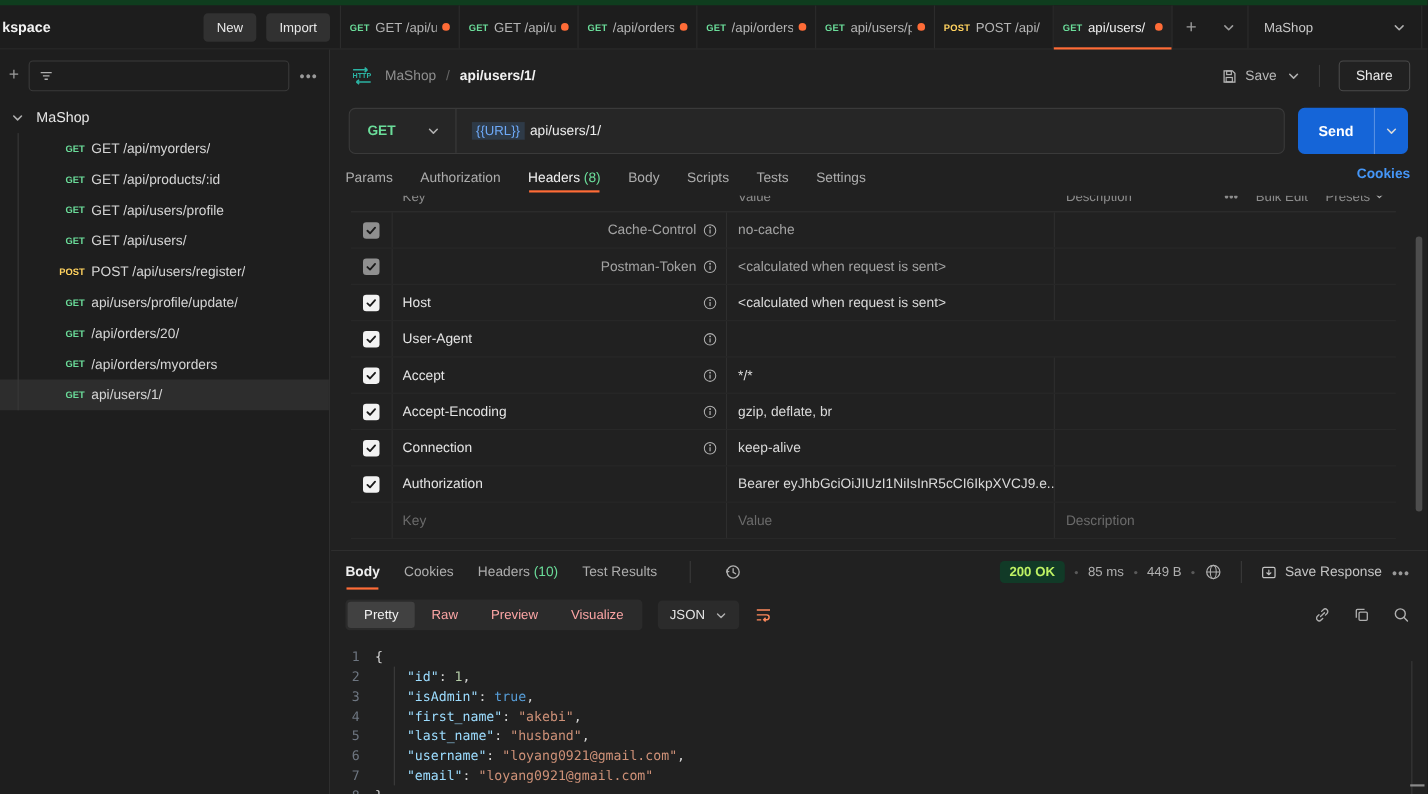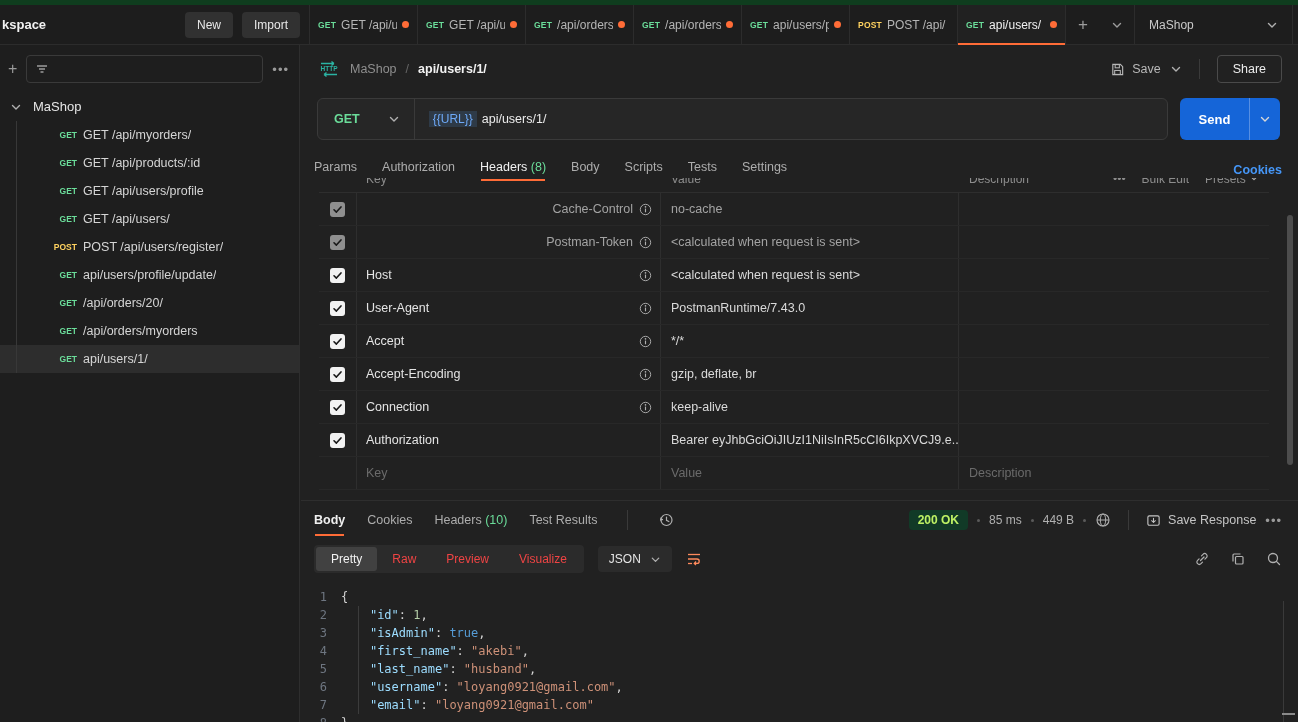--- a/index.html
+++ b/index.html
@@ -70,21 +70,21 @@
   .url-text { display:flex; align-items:center; padding-left:14px; font-size:12.5px; color:#ececec; }
   .url-var { color:#6ea9f7; background:rgba(96,165,250,.16); border-radius:0; padding:1px 4px;
              margin-right:5px; font-size:12px; }
   .send-btn { width:100px; height:42px; background:#1565d8; border-radius:6px; display:flex; flex:none; overflow:hidden; }
   .send-main { flex:1; display:flex; align-items:center; justify-content:center; color:#fff;
                font-weight:700; font-size:13px; border-right:1px solid rgba(255,255,255,.28); }
   .send-caret { width:30px; display:flex; align-items:center; justify-content:center; }
   .send-caret .chev { stroke:#fff; }
 
   .req-tabs { position:absolute; top:106px; left:13px; right:16px; height:26px; display:flex;
-              align-items:flex-end; gap:25px; font-size:12.5px; color:#adadad; }
+              align-items:flex-start; gap:25px; font-size:12.5px; color:#adadad; }
   .req-tab { position:relative; padding:3px 0; }
   .req-tab.active { color:#f0f0f0; }
   .req-tab.active::after { content:""; position:absolute; left:1px; right:1px; bottom:-4px; height:2px; background:#ff6c37; }
   .count { color:#6bdd9a; }
   .cookies-link { margin-left:auto; color:#4596f7; font-weight:600; }
 
   
   .htable { position:absolute; top:133px; left:18px; width:950px; font-size:12.5px; }
   .hhead { height:15px; position:relative; overflow:hidden; border-bottom:1px solid #2e2e2e; }
   .hhead-inner { position:absolute; top:-13px; left:0; right:0; height:28px; display:flex; align-items:center;
@@ -115,21 +115,21 @@
   .resp-tab.active::after { content:""; position:absolute; left:1px; right:1px; bottom:-6px; height:2px; background:#ff6c37; }
   .resp-meta { margin-left:auto; display:flex; align-items:center; gap:9px; }
   .status-badge { background:#113a27; color:#bef264; font-size:12px; font-weight:700; padding:3px 9px; border-radius:4px; }
   .meta-dot { width:3px; height:3px; border-radius:50%; background:#5a5a5a; }
   .meta-text { color:#b0b0b0; font-size:12px; }
   .save-resp { display:flex; align-items:center; gap:7px; color:#c4c4c4; font-size:12.5px; }
   .gray-ic { color:#b0b0b0; }
 
   .resp-toolbar { height:40px; display:flex; align-items:center; gap:14px; padding:0 16px 0 13px; }
   .segmented { display:flex; background:#2b2b2b; border-radius:4px; padding:2px; }
-  .seg { padding:5px 15px; font-size:12px; color:#ef4444; border-radius:3px; }
+  .seg { padding:5px 15px; font-size:12px; color:#fca5a5; border-radius:3px; }
   .seg.active { background:#414141; color:#f2f2f2; }
   .fmt-select { display:flex; align-items:center; gap:9px; background:#2b2b2b; border-radius:4px;
                 padding:6px 11px; font-size:12px; color:#e6e6e6; }
   .tool-icons { margin-left:auto; display:flex; align-items:center; gap:20px; }
 
   .code { position:absolute; top:83px; left:0; right:16px; bottom:0; overflow:hidden;
           font-family:"DejaVu Sans Mono", monospace; font-size:12px; line-height:18px; padding-top:4px; }
   .cline { display:flex; white-space:pre; }
   .ln { width:40px; text-align:right; padding-right:14px; color:#6e7681; flex:none; }
   .indent-guide { position:absolute; left:57px; top:22px; width:1px; height:108px; background:#3c3c3c; }
@@ -461,21 +461,20 @@
                 <use href="#i-check"></use>
               </svg>
             </span>
           </div>
           <div class="c-key">
             <span class="ktext">User-Agent</span>
             <svg width="13" height="13" class="gray-ic icon-info">
               <use href="#i-info"></use>
             </svg>
           </div>
-          <div class="c-val">PostmanRuntime/7.43.0</div>
           <div class="c-desc"></div>
         </div>
         <div class="hrow">
           <div class="c-check">
             <span class="cb">
               <svg width="11" height="11">
                 <use href="#i-check"></use>
               </svg>
             </span>
           </div>

